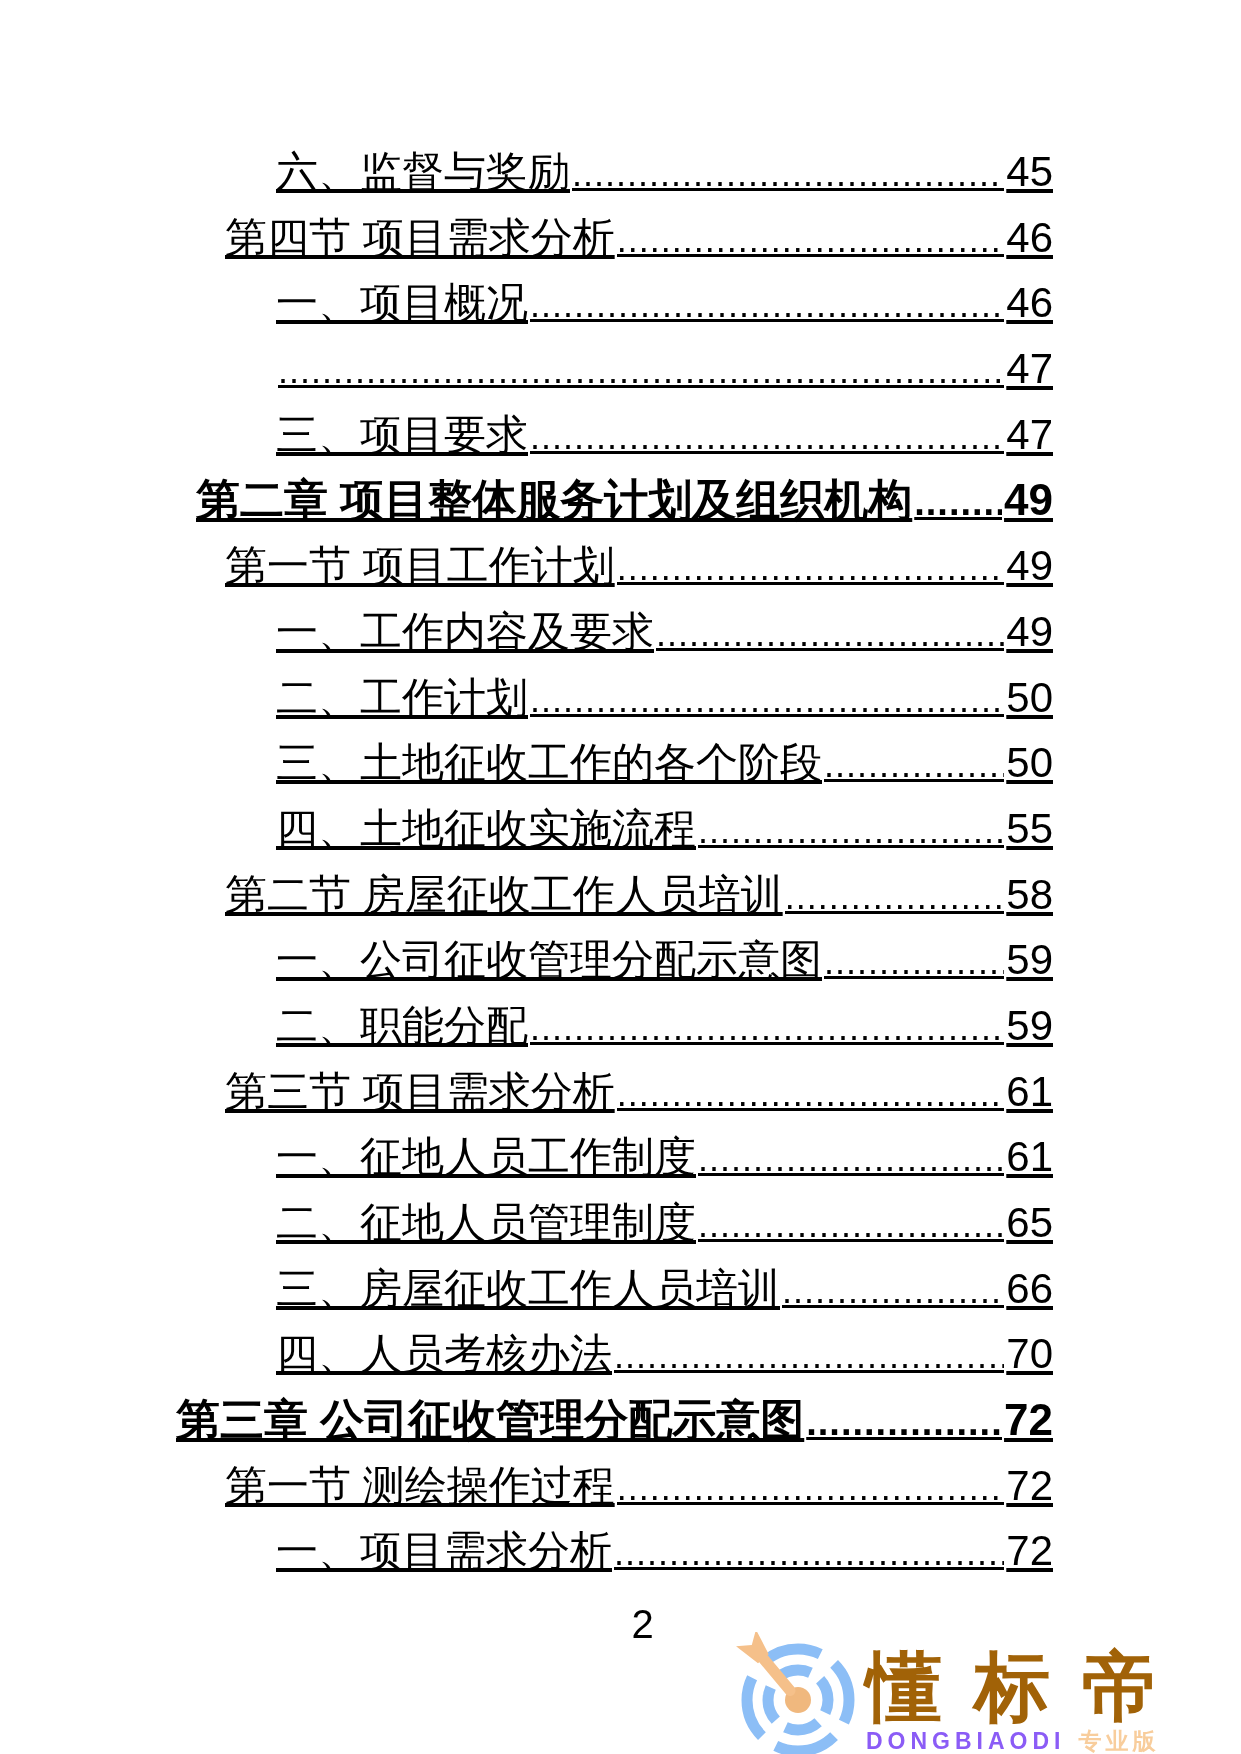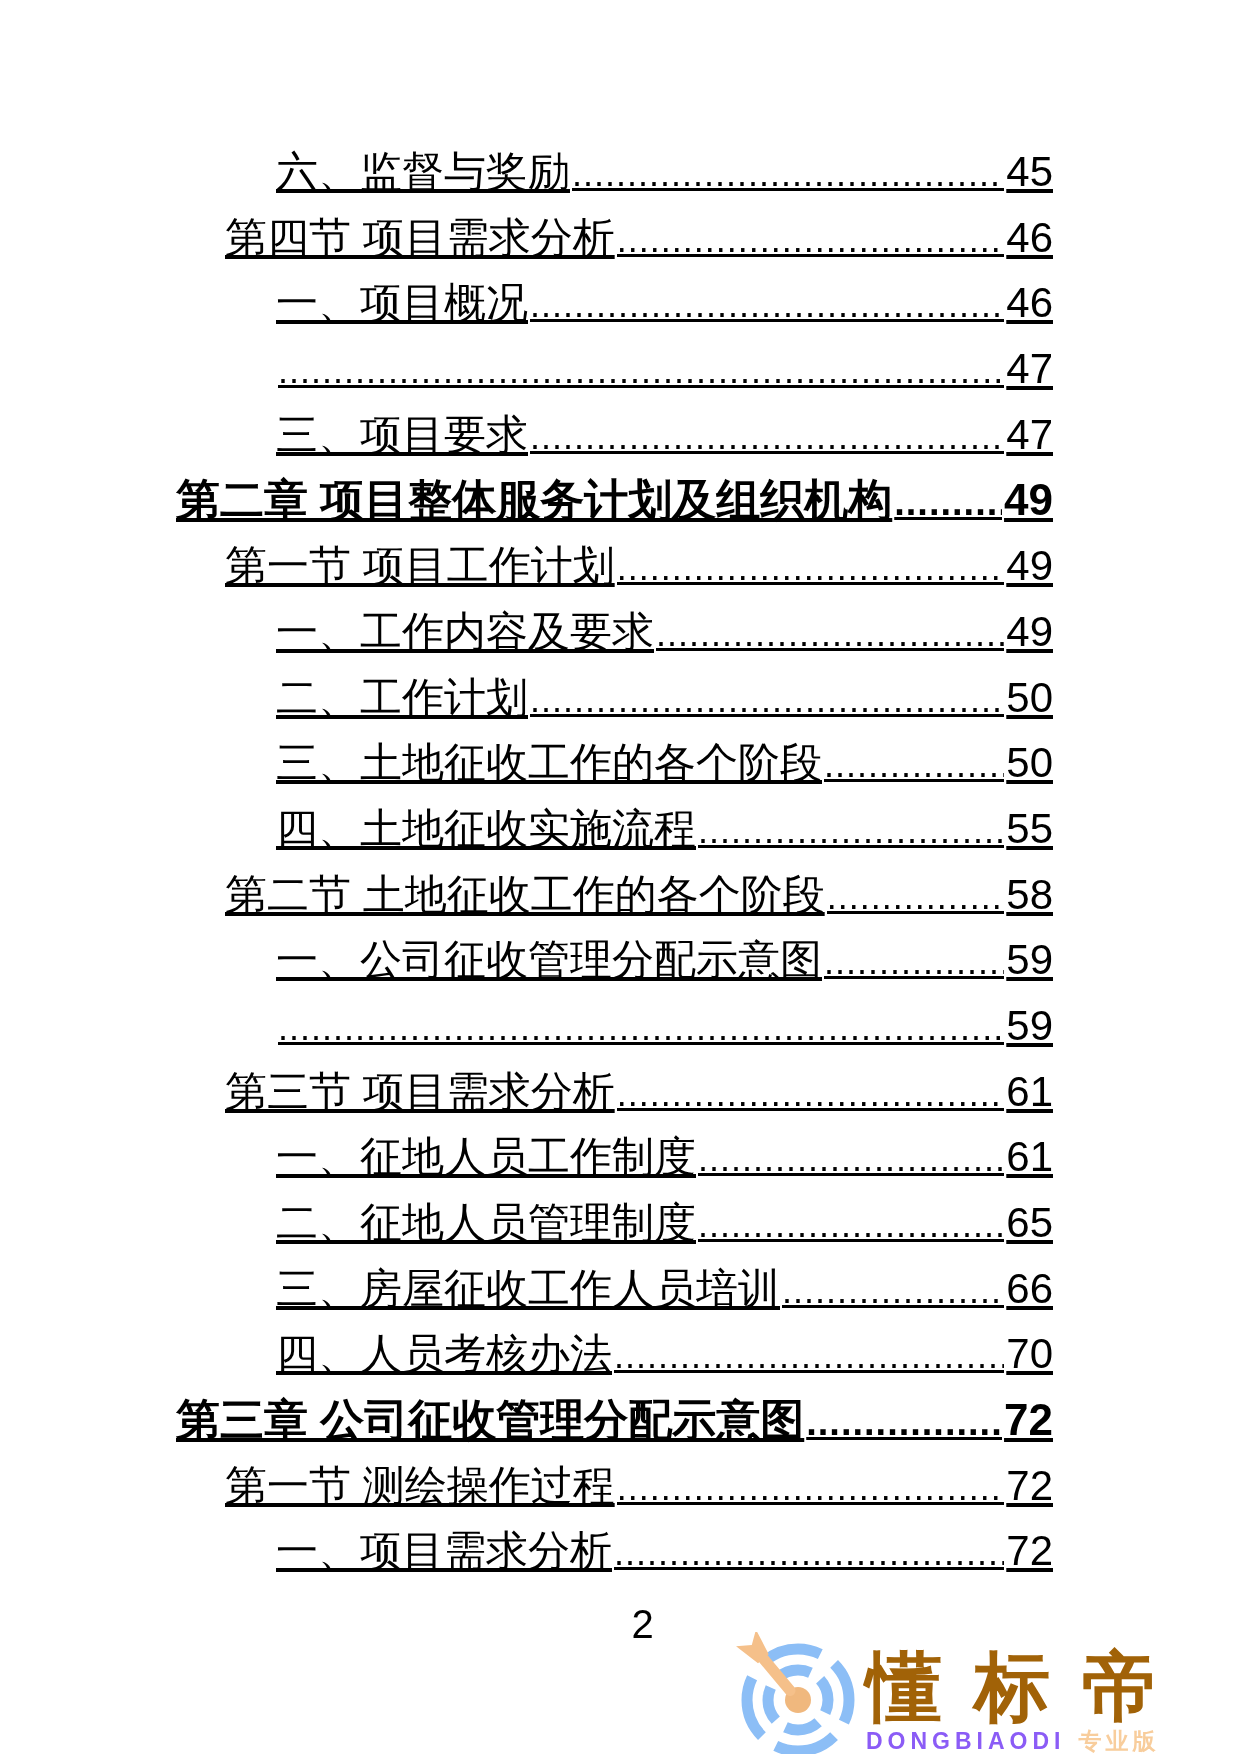--- a/index.html
+++ b/index.html
@@ -85,21 +85,21 @@
     </div>
       <div class="toc-row lvl3">
       <span class="toc-dots">......................................................................................................................................................</span>
       <span class="toc-page">47</span>
     </div>
       <div class="toc-row lvl3">
       <span class="toc-label">三、项目要求</span>
       <span class="toc-dots">......................................................................................................................................................</span>
       <span class="toc-page">47</span>
     </div>
-      <div class="toc-row lvl1" style="font-weight: bold;">
+      <div class="toc-row lvl1" style="font-weight: bold; margin-left: 20px;">
       <span class="toc-label">第二章 项目整体服务计划及组织机构</span>
       <span class="toc-dots">......................................................................................................................................................</span>
       <span class="toc-page">49</span>
     </div>
       <div class="toc-row lvl2">
       <span class="toc-label">第一节 项目工作计划</span>
       <span class="toc-dots">......................................................................................................................................................</span>
       <span class="toc-page">49</span>
     </div>
       <div class="toc-row lvl3">
@@ -116,30 +116,31 @@
       <span class="toc-label">三、土地征收工作的各个阶段</span>
       <span class="toc-dots">......................................................................................................................................................</span>
       <span class="toc-page">50</span>
     </div>
       <div class="toc-row lvl3">
       <span class="toc-label">四、土地征收实施流程</span>
       <span class="toc-dots">......................................................................................................................................................</span>
       <span class="toc-page">55</span>
     </div>
       <div class="toc-row lvl2">
-      <span class="toc-label">第二节 土地征收工作的各个阶段</span>
+      <span class="toc-label">第二节 房屋征收工作人员培训</span>
       <span class="toc-dots">......................................................................................................................................................</span>
       <span class="toc-page">58</span>
     </div>
       <div class="toc-row lvl3">
       <span class="toc-label">一、公司征收管理分配示意图</span>
       <span class="toc-dots">......................................................................................................................................................</span>
       <span class="toc-page">59</span>
     </div>
       <div class="toc-row lvl3">
+      <span class="toc-label">二、职能分配</span>
       <span class="toc-dots">......................................................................................................................................................</span>
       <span class="toc-page">59</span>
     </div>
       <div class="toc-row lvl2">
       <span class="toc-label">第三节 项目需求分析</span>
       <span class="toc-dots">......................................................................................................................................................</span>
       <span class="toc-page">61</span>
     </div>
       <div class="toc-row lvl3">
       <span class="toc-label">一、征地人员工作制度</span>

